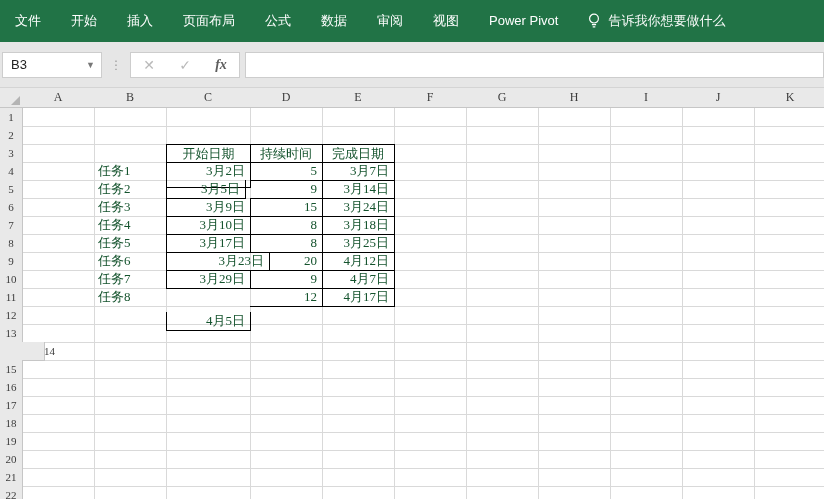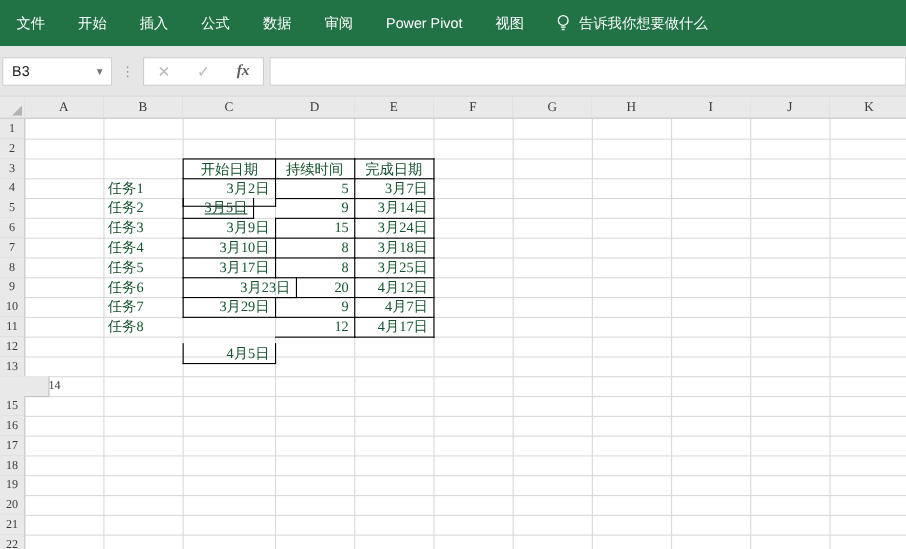--- a/index.html
+++ b/index.html
@@ -53,25 +53,26 @@
 </head>
 <body>
 
 <div class="app">
 
   <div class="ribbon">
     <div class="tabs" id="ribbon-tabs">
         <div class="tab">文件</div>
         <div class="tab">开始</div>
         <div class="tab">插入</div>
+        <div class="tab">页面布局</div>
         <div class="tab">公式</div>
         <div class="tab">数据</div>
         <div class="tab">审阅</div>
+        <div class="tab">视图</div>
         <div class="tab">Power Pivot</div>
-        <div class="tab">视图</div>
       </div>
     <div class="tellme">
       <span style="display:inline-flex;">
         <svg width="14" height="16" viewBox="0 0 14 16">
           <circle cx="7" cy="5.6" r="4.4" fill="none" stroke="#ffffff" stroke-width="1.2"></circle>
           <path d="M4.9 11.6 H9.1 M5.7 13.8 H8.3" stroke="#ffffff" stroke-width="1.2" fill="none"></path>
         </svg>
       </span>
       <span>告诉我你想要做什么</span>
     </div>
@@ -160,21 +161,21 @@
       <div class="rhdr" style="top: 380px; height: 19px; line-height: 18px;">21</div>
       <div class="rhdr" style="top: 398px; height: 19px; line-height: 18px;">22</div>
       <div class="cell ac" style="left: 166px; top: 56px; width: 85px; height: 19px; border-width: 1px; border-style: solid; border-color: rgb(0, 0, 0);">开始日期</div>
       <div class="cell ac" style="left: 250px; top: 56px; width: 73px; height: 19px; border-right: 1px solid rgb(0, 0, 0); border-bottom: 1px solid rgb(0, 0, 0); border-top: 1px solid rgb(0, 0, 0);">持续时间</div>
       <div class="cell ac" style="left: 322px; top: 56px; width: 73px; height: 19px; border-right: 1px solid rgb(0, 0, 0); border-bottom: 1px solid rgb(0, 0, 0); border-top: 1px solid rgb(0, 0, 0);">完成日期</div>
       <div class="cell al" style="left: 94px; top: 74px; width: 72px; height: 18px;">任务1</div>
       <div class="cell ar" style="left: 166px; top: 74px; width: 85px; height: 26px; border-right: 1px solid rgb(0, 0, 0); border-bottom: 1px solid rgb(0, 0, 0); border-left: 1px solid rgb(0, 0, 0);">3月2日</div>
       <div class="cell ar" style="left: 250px; top: 74px; width: 73px; height: 19px; border-right: 1px solid rgb(0, 0, 0); border-bottom: 1px solid rgb(0, 0, 0);">5</div>
       <div class="cell ar" style="left: 322px; top: 74px; width: 73px; height: 19px; border-right: 1px solid rgb(0, 0, 0); border-bottom: 1px solid rgb(0, 0, 0);">3月7日</div>
       <div class="cell al" style="left: 94px; top: 92px; width: 72px; height: 18px;">任务2</div>
-      <div class="cell ar" style="left: 166px; top: 92px; width: 65px; height: 19px; border-right: 1px solid rgb(0, 0, 0); border-bottom: 1px solid rgb(0, 0, 0); border-left: 1px solid rgb(0, 0, 0); text-decoration: underline;">3月5日</div>
+      <div class="cell ar" style="left: 166px; top: 92px; width: 80px; height: 19px; border-right: 1px solid rgb(0, 0, 0); border-bottom: 1px solid rgb(0, 0, 0); border-left: 1px solid rgb(0, 0, 0);">3月5日</div>
       <div class="cell ar" style="left: 250px; top: 92px; width: 73px; height: 19px; border-right: 1px solid rgb(0, 0, 0); border-bottom: 1px solid rgb(0, 0, 0);">9</div>
       <div class="cell ar" style="left: 322px; top: 92px; width: 73px; height: 19px; border-right: 1px solid rgb(0, 0, 0); border-bottom: 1px solid rgb(0, 0, 0);">3月14日</div>
       <div class="cell al" style="left: 94px; top: 110px; width: 72px; height: 18px;">任务3</div>
       <div class="cell ar" style="left: 166px; top: 110px; width: 85px; height: 19px; border-right: 1px solid rgb(0, 0, 0); border-bottom: 1px solid rgb(0, 0, 0); border-left: 1px solid rgb(0, 0, 0);">3月9日</div>
       <div class="cell ar" style="left: 250px; top: 110px; width: 73px; height: 19px; border-right: 1px solid rgb(0, 0, 0); border-bottom: 1px solid rgb(0, 0, 0);">15</div>
       <div class="cell ar" style="left: 322px; top: 110px; width: 73px; height: 19px; border-right: 1px solid rgb(0, 0, 0); border-bottom: 1px solid rgb(0, 0, 0);">3月24日</div>
       <div class="cell al" style="left: 94px; top: 128px; width: 72px; height: 18px;">任务4</div>
       <div class="cell ar" style="left: 166px; top: 128px; width: 85px; height: 19px; border-right: 1px solid rgb(0, 0, 0); border-bottom: 1px solid rgb(0, 0, 0); border-left: 1px solid rgb(0, 0, 0);">3月10日</div>
       <div class="cell ar" style="left: 250px; top: 128px; width: 73px; height: 19px; border-right: 1px solid rgb(0, 0, 0); border-bottom: 1px solid rgb(0, 0, 0);">8</div>
       <div class="cell ar" style="left: 322px; top: 128px; width: 73px; height: 19px; border-right: 1px solid rgb(0, 0, 0); border-bottom: 1px solid rgb(0, 0, 0);">3月18日</div>

